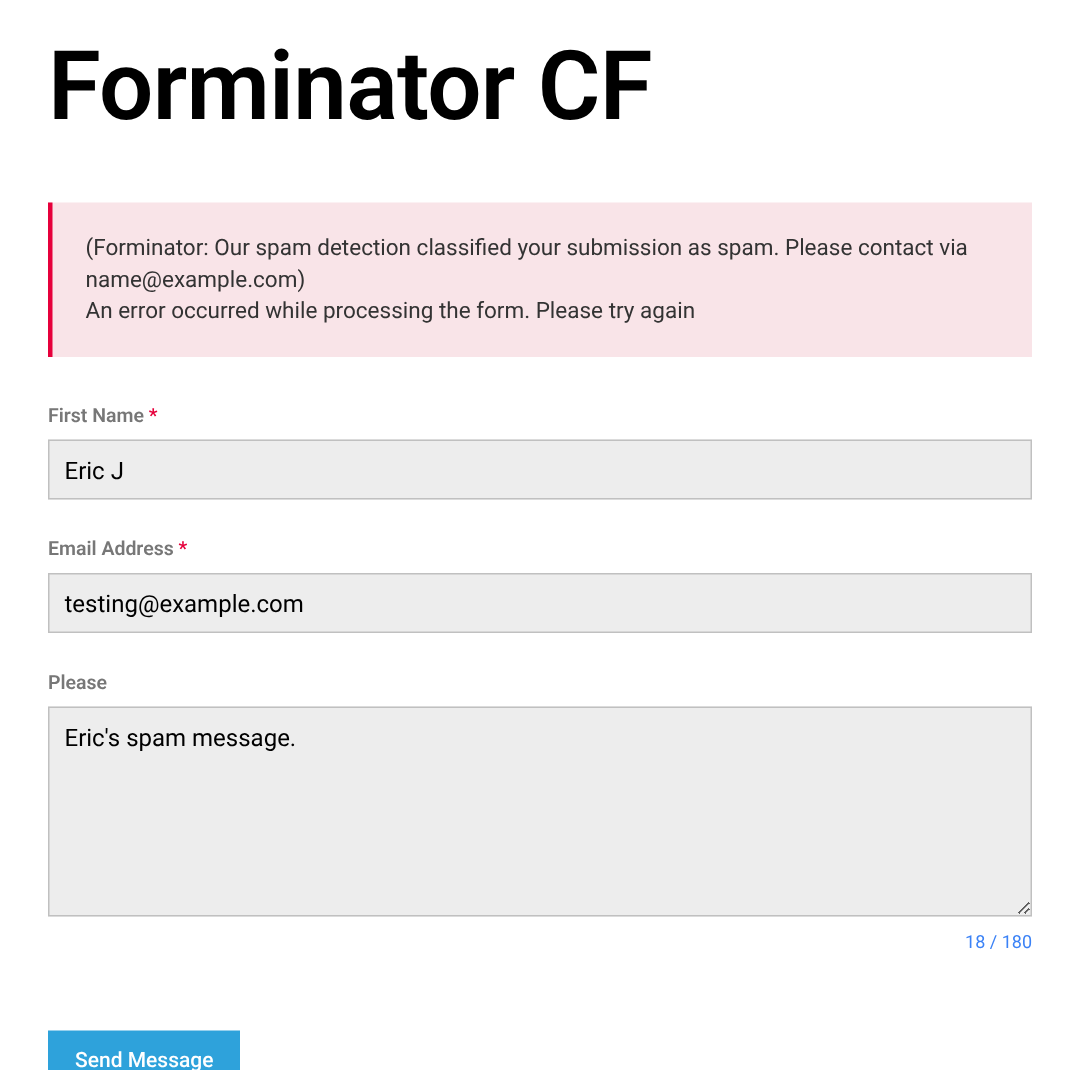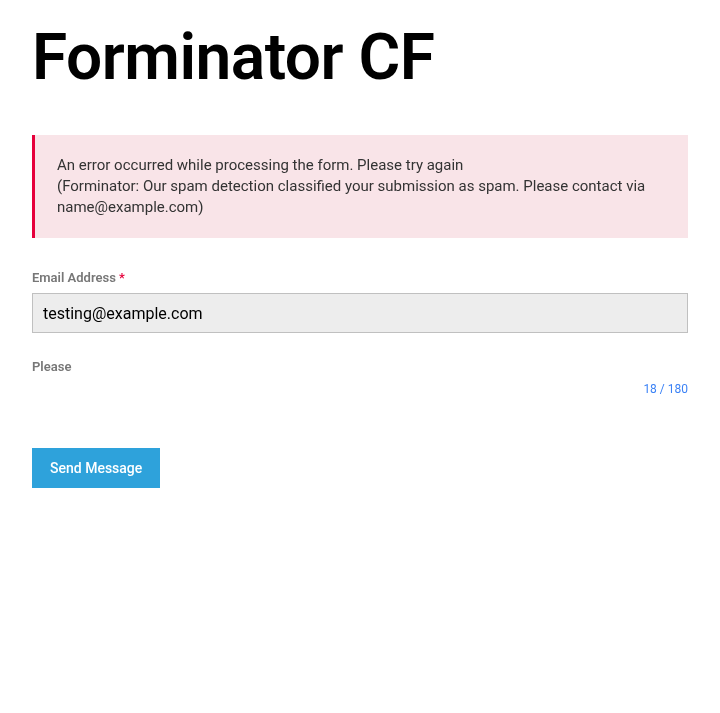--- a/index.html
+++ b/index.html
@@ -82,34 +82,42 @@
       margin-top: 26px;
     }
   </style>
 </head>
 <body>
 
 <div class="page-container">
   <h1 class="page-title">Forminator CF</h1>
 
   <div class="error-banner">
+    <p>(Forminator: Our spam detection classified your submission as spam. Please contact via name@example.com)</p>
     <p>An error occurred while processing the form. Please try again</p>
-    <p>(Forminator: Our spam detection classified your submission as spam. Please contact via name@example.com)</p>
   </div>
 
+  <div class="form-group">
+    <label class="form-label">
+      <span>First Name</span>
+      <span class="required-asterisk">*</span>
+    </label>
+    <input type="text" class="form-input" value="Eric J" style="">
+  </div>
 
   <div class="form-group">
     <label class="form-label">
       <span>Email Address</span>
       <span class="required-asterisk">*</span>
     </label>
     <input type="text" class="form-input" value="testing@example.com" style="">
   </div>
 
   <div class="form-group">
     <label class="form-label">
       <span>Please</span>
     </label>
+    <textarea class="form-textarea" style="">Eric's spam message.</textarea>
     <div class="char-counter">18 / 180</div>
   </div>
 
   <button class="submit-button">Send Message</button>
 </div>
 
 </body></html>

